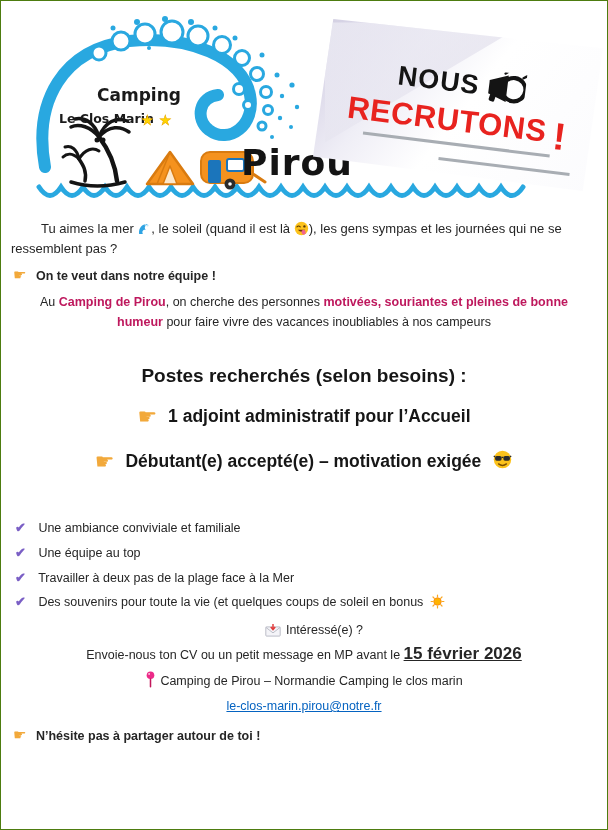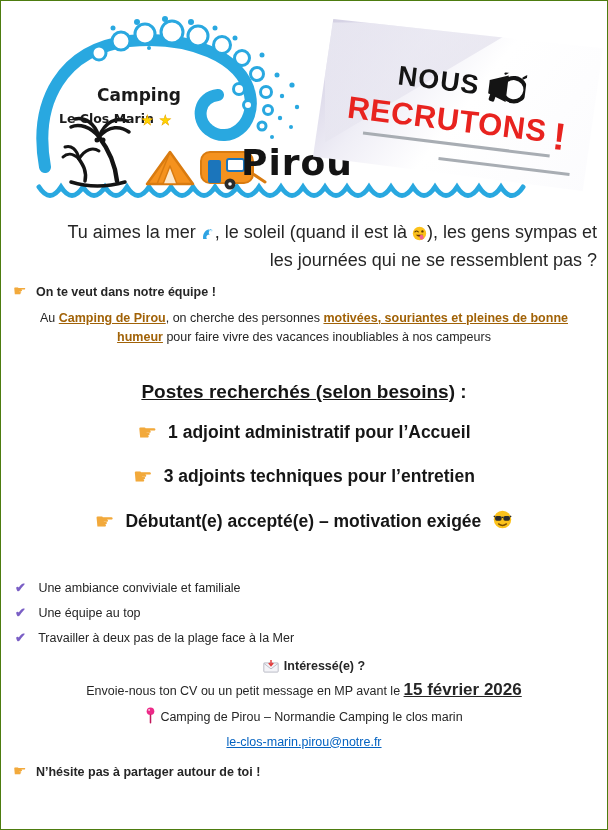--- a/index.html
+++ b/index.html
@@ -25,44 +25,44 @@
   .badge-text{position:absolute;left:8%;top:28%;width:84%;text-align:center;
     transform:rotate(7deg);}
   .badge-line1{font-size:27px;font-weight:800;color:#141414;letter-spacing:1px;white-space:nowrap;}
   .badge-line2{font-size:31px;font-weight:800;color:#e8231f;letter-spacing:.5px;white-space:nowrap;margin-top:-2px;}
   .badge-bang{display:inline-block;font-size:38px;transform:translateY(6px);margin-left:7px;}
   .megaphone{vertical-align:-7px;margin-left:6px;}
   .badge-u1{height:3px;background:#a8adb3;margin:3px 26px 0 30px;}
   .badge-u2{height:3px;background:#a8adb3;margin:13px 4px 0 108px;}
   
   .title{margin:14px 8px 0;text-align:center;font-size:15px;font-weight:700;color:#1b1b1b;}
-  .intro{margin:10px 10px 0;font-size:18px;line-height:1.55;text-indent:30px;text-align:right;}
+  .intro{margin:10px 10px 0;font-size:13px;line-height:1.55;text-indent:30px;}
   .team-call{margin:7px 0 0 12px;font-size:12.5px;font-weight:700;text-indent:0;}
   .pitch{margin:9px 34px 0;text-align:center;font-size:12.5px;line-height:1.55;}
   .positions{margin-top:33px;text-align:center;color:#161616;}
   .positions-heading{font-size:19px;font-weight:700;}
-  .positions-heading .u{text-decoration:underline;}
+  .positions-heading .u{}
   .job-line{margin-top:16px;font-size:17.5px;font-weight:700;line-height:1.3;}
   .hand{color:#f2a93b;font-weight:400;margin-right:6px;}
   .hand.small{font-size:15px;}
   .hand.big{font-size:22px;vertical-align:-2px;}
   .why{margin:42px 0 0 14px;font-size:12.5px;}
   .why-heading{font-weight:700;}
   .why-item{margin-top:5px;line-height:1.5;}
   .check{color:#7a5fc5;font-weight:700;font-size:13px;margin-right:9px;}
   .contact{text-align:center;font-size:12.5px;}
-  .interested{margin-top:11px;font-weight:700;padding-left:20px;}
+  .interested{margin-top:11px;font-weight:400;padding-left:20px;}
   .cv-line{margin-top:7px;}
   .deadline{font-weight:700;text-decoration:underline;font-size:17px;}
   .location-line{margin-top:7px;}
   .email-line{margin-top:11px;}
   .email-link{color:#0563c1;text-decoration:underline;}
   .share{margin:13px 0 0 12px;font-size:12.5px;font-weight:700;}
   .icon{vertical-align:-3px;}
-  b{color:#a16207;text-decoration:underline;}
+  b{color:#be185d;}
 </style>
 </head>
 <body>
 
 <div class="page">
 
   <div class="hero">
 
     <svg class="logo-svg" width="544" height="196" viewBox="0 0 544 196">
 
@@ -192,24 +192,20 @@
   <div class="positions">
     <div class="positions-heading">
       <span class="u">Postes recherchés (selon besoins)</span><span> :</span>
     </div>
     <div class="job-line">
       <span class="hand big">☛</span>
       <span>1 adjoint administratif pour l’Accueil</span>
     </div>
     <div class="job-line">
       <span class="hand big">☛</span>
-      <span>3 adjoints techniques pour l’entretien</span>
-    </div>
-    <div class="job-line">
-      <span class="hand big">☛</span>
       <span>Débutant(e) accepté(e) – motivation exigée</span>
       <svg class="icon" width="21" height="21" viewBox="0 0 24 24" style="margin-left:6px;">
         <circle cx="12" cy="12" r="10" fill="#fcc21b"></circle>
         <rect x="3.5" y="8" width="7.5" height="5.5" rx="2" fill="#2b2b2b"></rect>
         <rect x="13" y="8" width="7.5" height="5.5" rx="2" fill="#2b2b2b"></rect>
         <path d="M11 9.5 L13 9.5 M3.5 9 L2 8 M20.5 9 L22 8" stroke="#2b2b2b" stroke-width="1.4"></path>
         <path d="M7.5 17 Q12 20.5 16.5 17" fill="none" stroke="#7a4e00" stroke-width="1.6" stroke-linecap="round"></path>
       </svg>
     </div>
   </div>
@@ -220,20 +216,30 @@
       <span>Une ambiance conviviale et familiale</span>
     </div>
     <div class="why-item">
       <span class="check">✔</span>
       <span>Une équipe au top</span>
     </div>
     <div class="why-item">
       <span class="check">✔</span>
       <span>Travailler à deux pas de la plage face à la Mer</span>
     </div>
+    <div class="why-item">
+      <span class="check">✔</span>
+      <span>Des souvenirs pour toute la vie (et quelques coups de soleil en bonus</span>
+      <svg class="icon" width="15" height="15" viewBox="0 0 20 20" style="margin-left:3px;">
+        <circle cx="10" cy="10" r="5" fill="#ffb300" stroke="#f57f17" stroke-width="1"></circle>
+        <g stroke="#f9a825" stroke-width="1.6" stroke-linecap="round">
+          <path d="M10 1.5 L10 4 M10 16 L10 18.5 M1.5 10 L4 10 M16 10 L18.5 10 M4 4 L5.8 5.8 M14.2 14.2 L16 16 M16 4 L14.2 5.8 M5.8 14.2 L4 16"></path>
+        </g>
+      </svg>
+    </div>
   </div>
 
   <div class="contact">
     <div class="interested">
       <svg class="icon" width="16" height="13" viewBox="0 0 20 16" style="margin-right:5px;">
         <rect x="1" y="3.5" width="18" height="11.5" rx="1" fill="#f4f4f8" stroke="#b9bac4" stroke-width="1.2"></rect>
         <path d="M1 4 L10 11 L19 4" fill="none" stroke="#b9bac4" stroke-width="1.2"></path>
         <path d="M10 0 L10 6 M7.2 3.6 L10 6.8 L12.8 3.6" fill="none" stroke="#e23b3b" stroke-width="1.8"></path>
       </svg><span>Intéressé(e) ?</span>
     </div>

